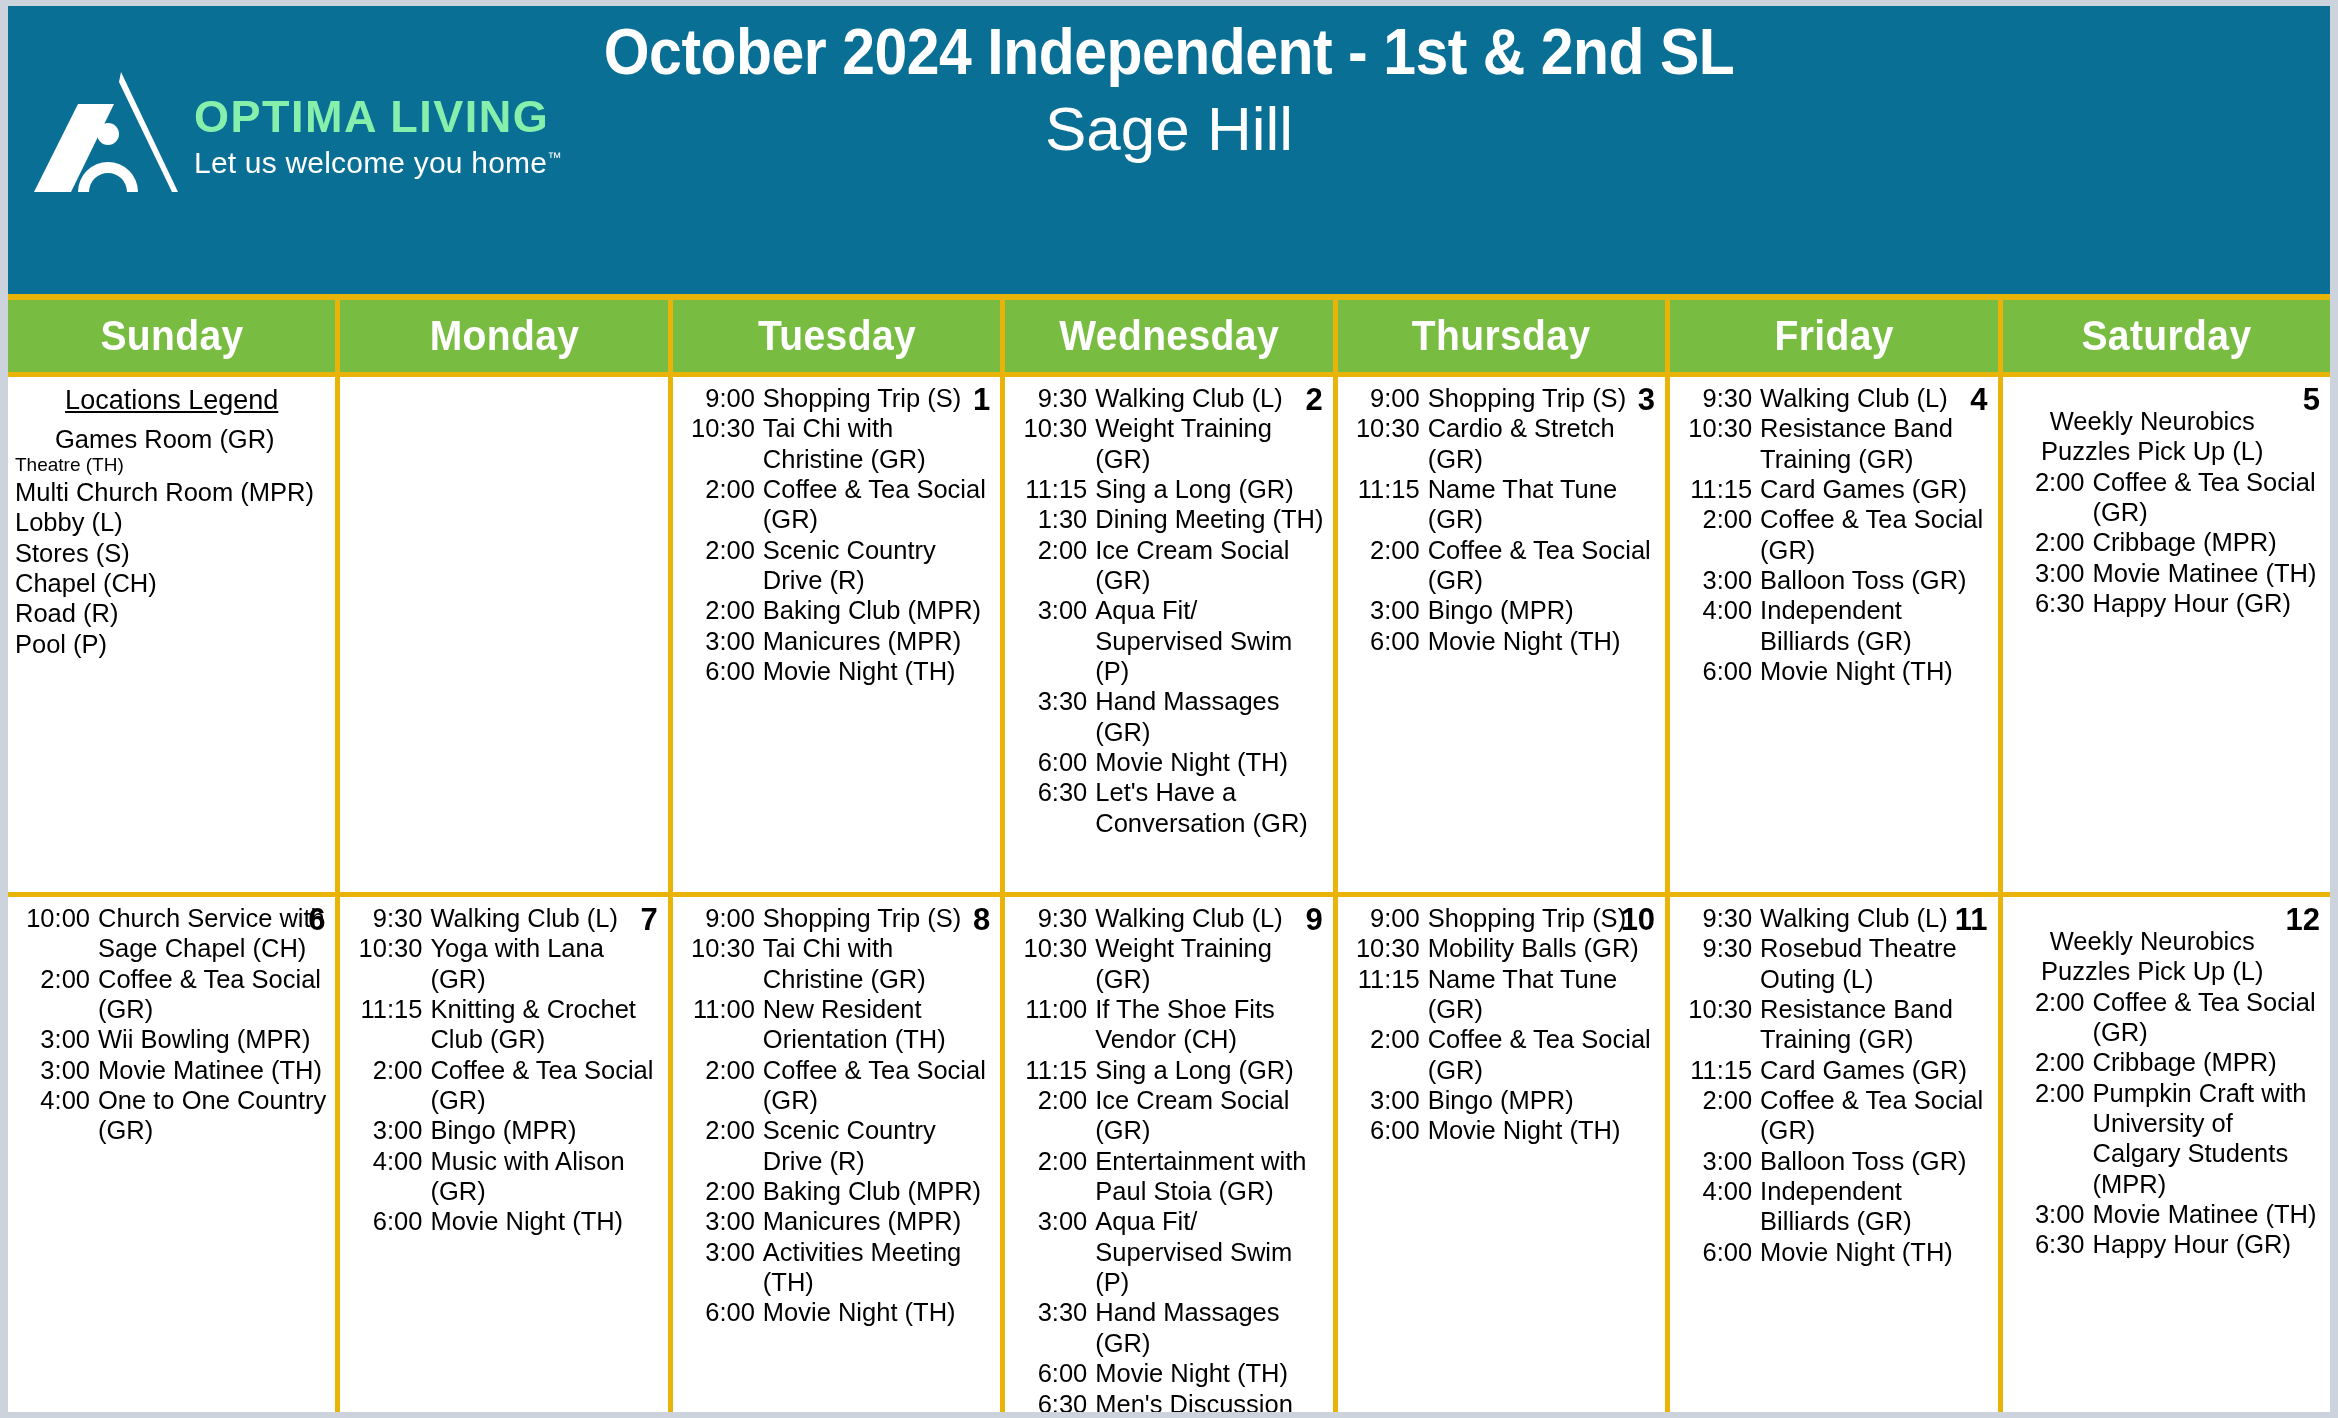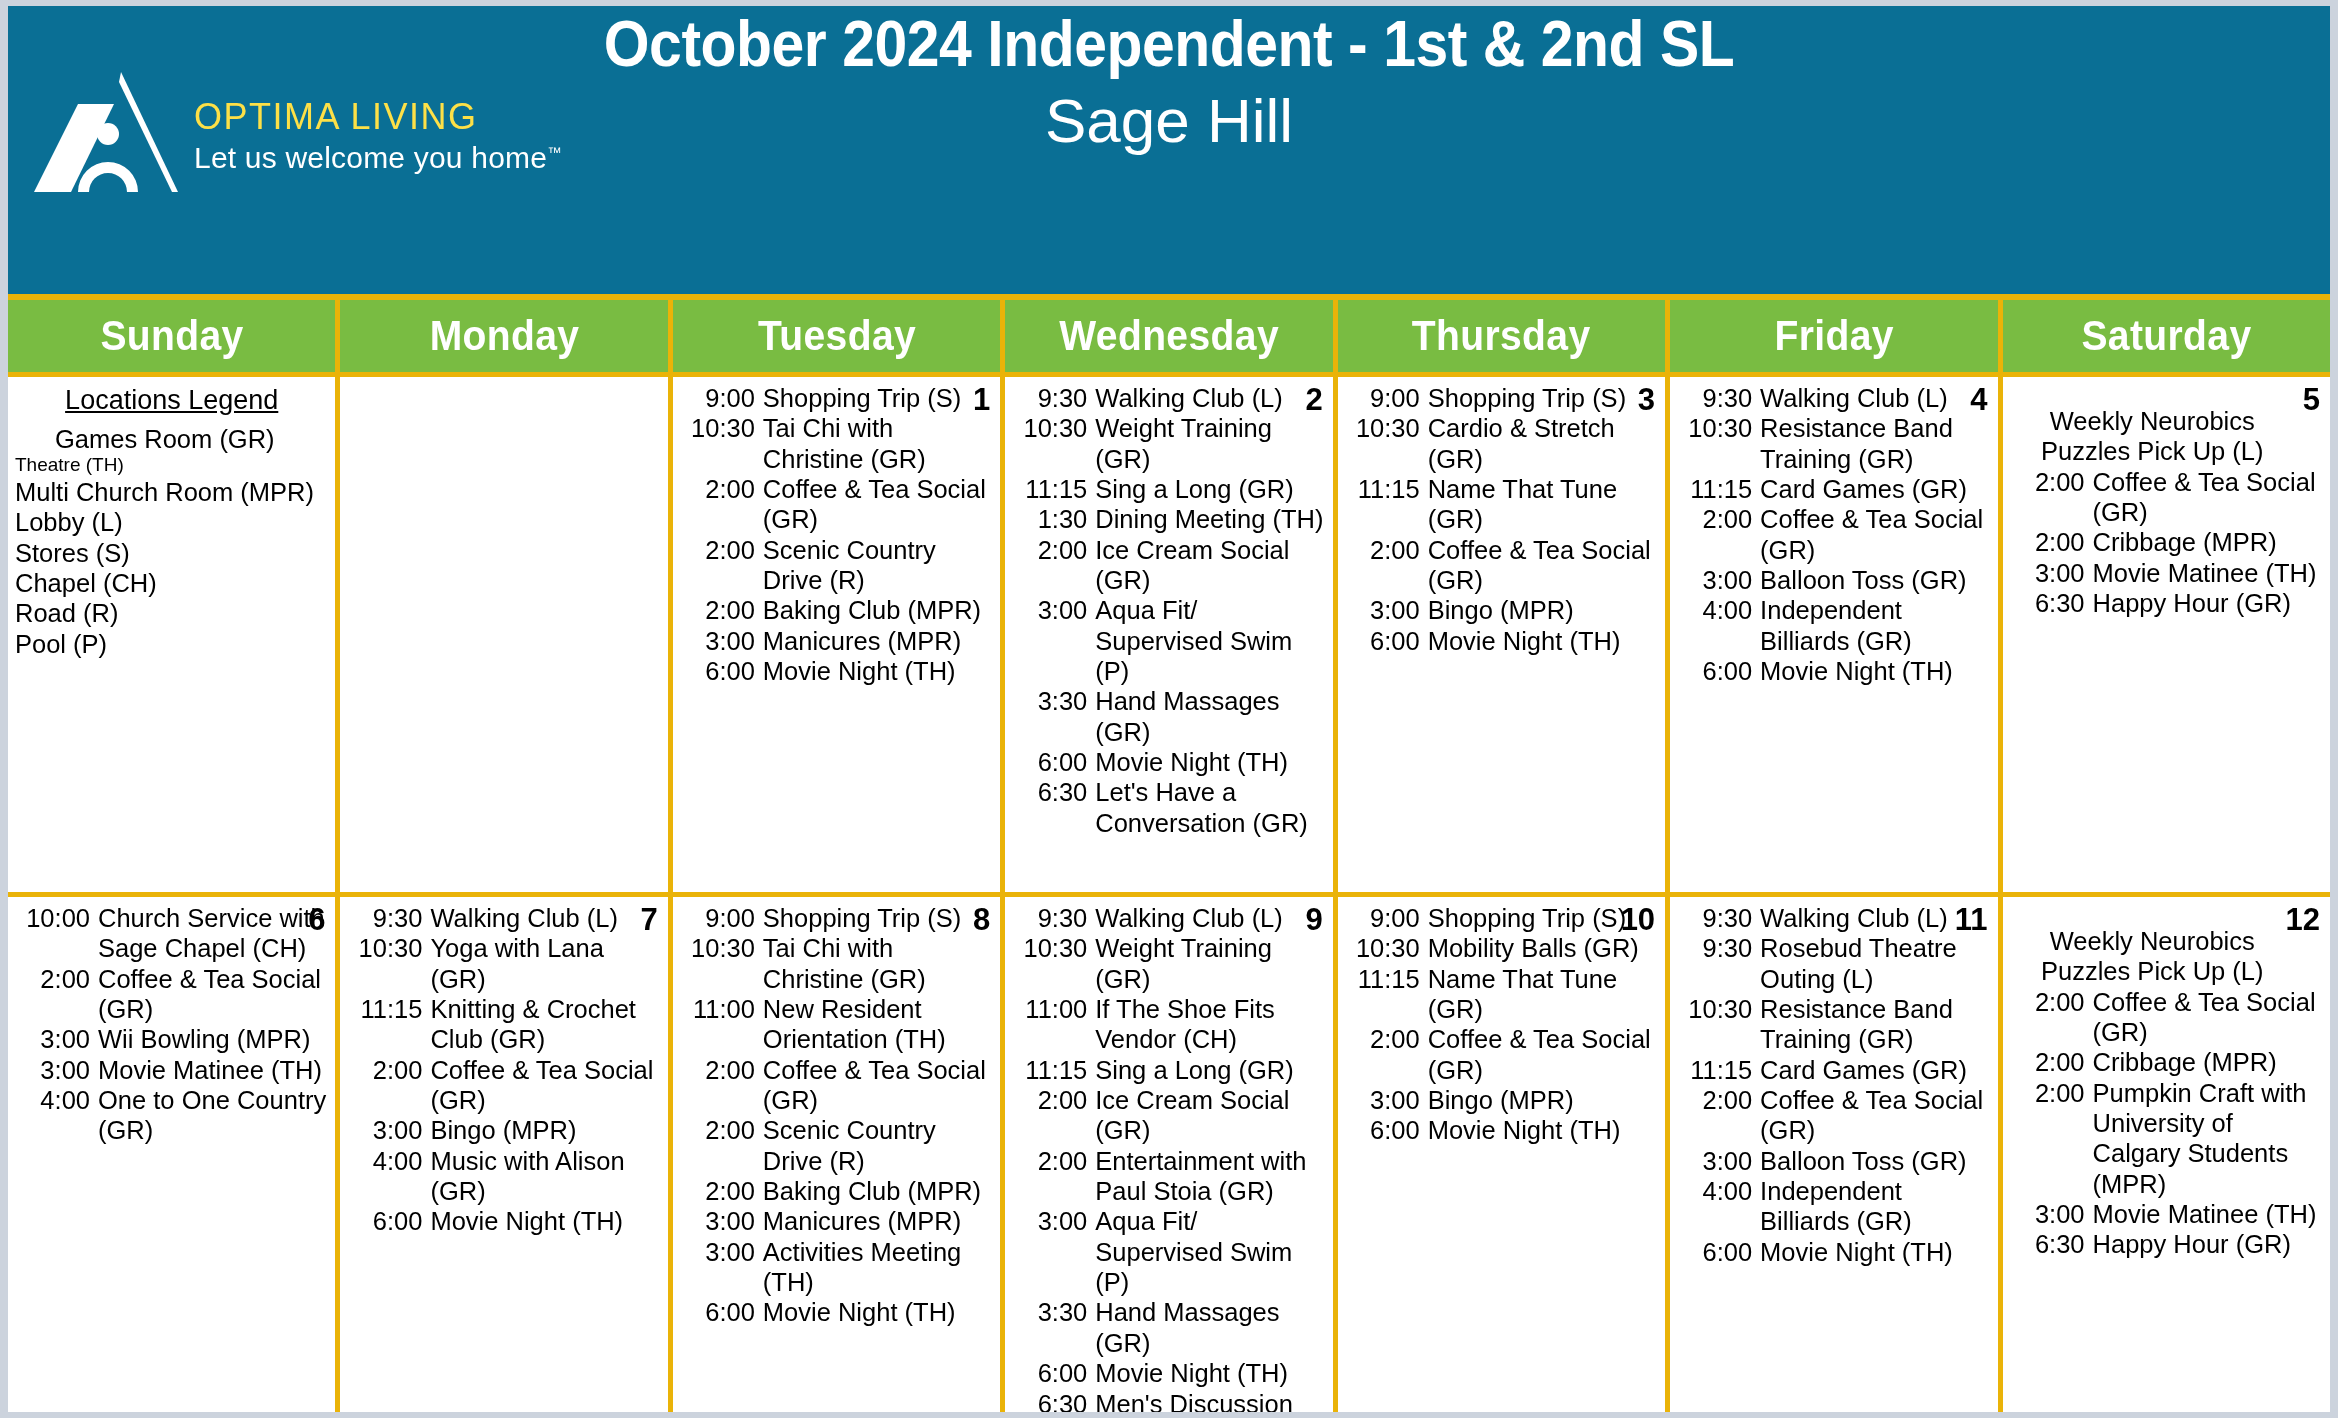--- a/index.html
+++ b/index.html
@@ -17,30 +17,30 @@
     position: relative;
     flex: none;
     margin: 6px 8px 0 8px;
     display: flex;
     align-items: flex-start;
   }
   .brand { position: absolute; left: 18px; top: 58px; display: flex; align-items: center; }
   .brand-logo { width: 160px; height: 145px; flex: none; }
   .brand-text { margin-left: 8px; }
   .brand-name {
-    color: #fde047; font-size: 36px; letter-spacing: 1.5px;
-    font-family: "Liberation Sans", sans-serif; font-weight: 400; line-height: 1.05;
+    color: #86efac; font-size: 45px; letter-spacing: 1.5px;
+    font-family: "Liberation Sans", sans-serif; font-weight: 700; line-height: 1.05;
   }
   .brand-tag {
     color: #ffffff; font-size: 30px; letter-spacing: .2px; margin-top: 6px;
     font-family: "Liberation Sans", sans-serif; font-weight: 400;
   }
   .brand-tag sup { font-size: 14px; vertical-align: super; }
 
-  .titles { width: 100%; padding-top: 4px; text-align: center; }
+  .titles { width: 100%; padding-top: 12px; text-align: center; }
   .cal-title {
     color: #ffffff;
     font-family: "Liberation Sans Narrow", "Liberation Sans", sans-serif;
     font-weight: bold;
     font-size: 64px;
     line-height: 1.08;
     letter-spacing: -0.5px;
     transform: scaleX(0.92);
   }
   .cal-subtitle {

